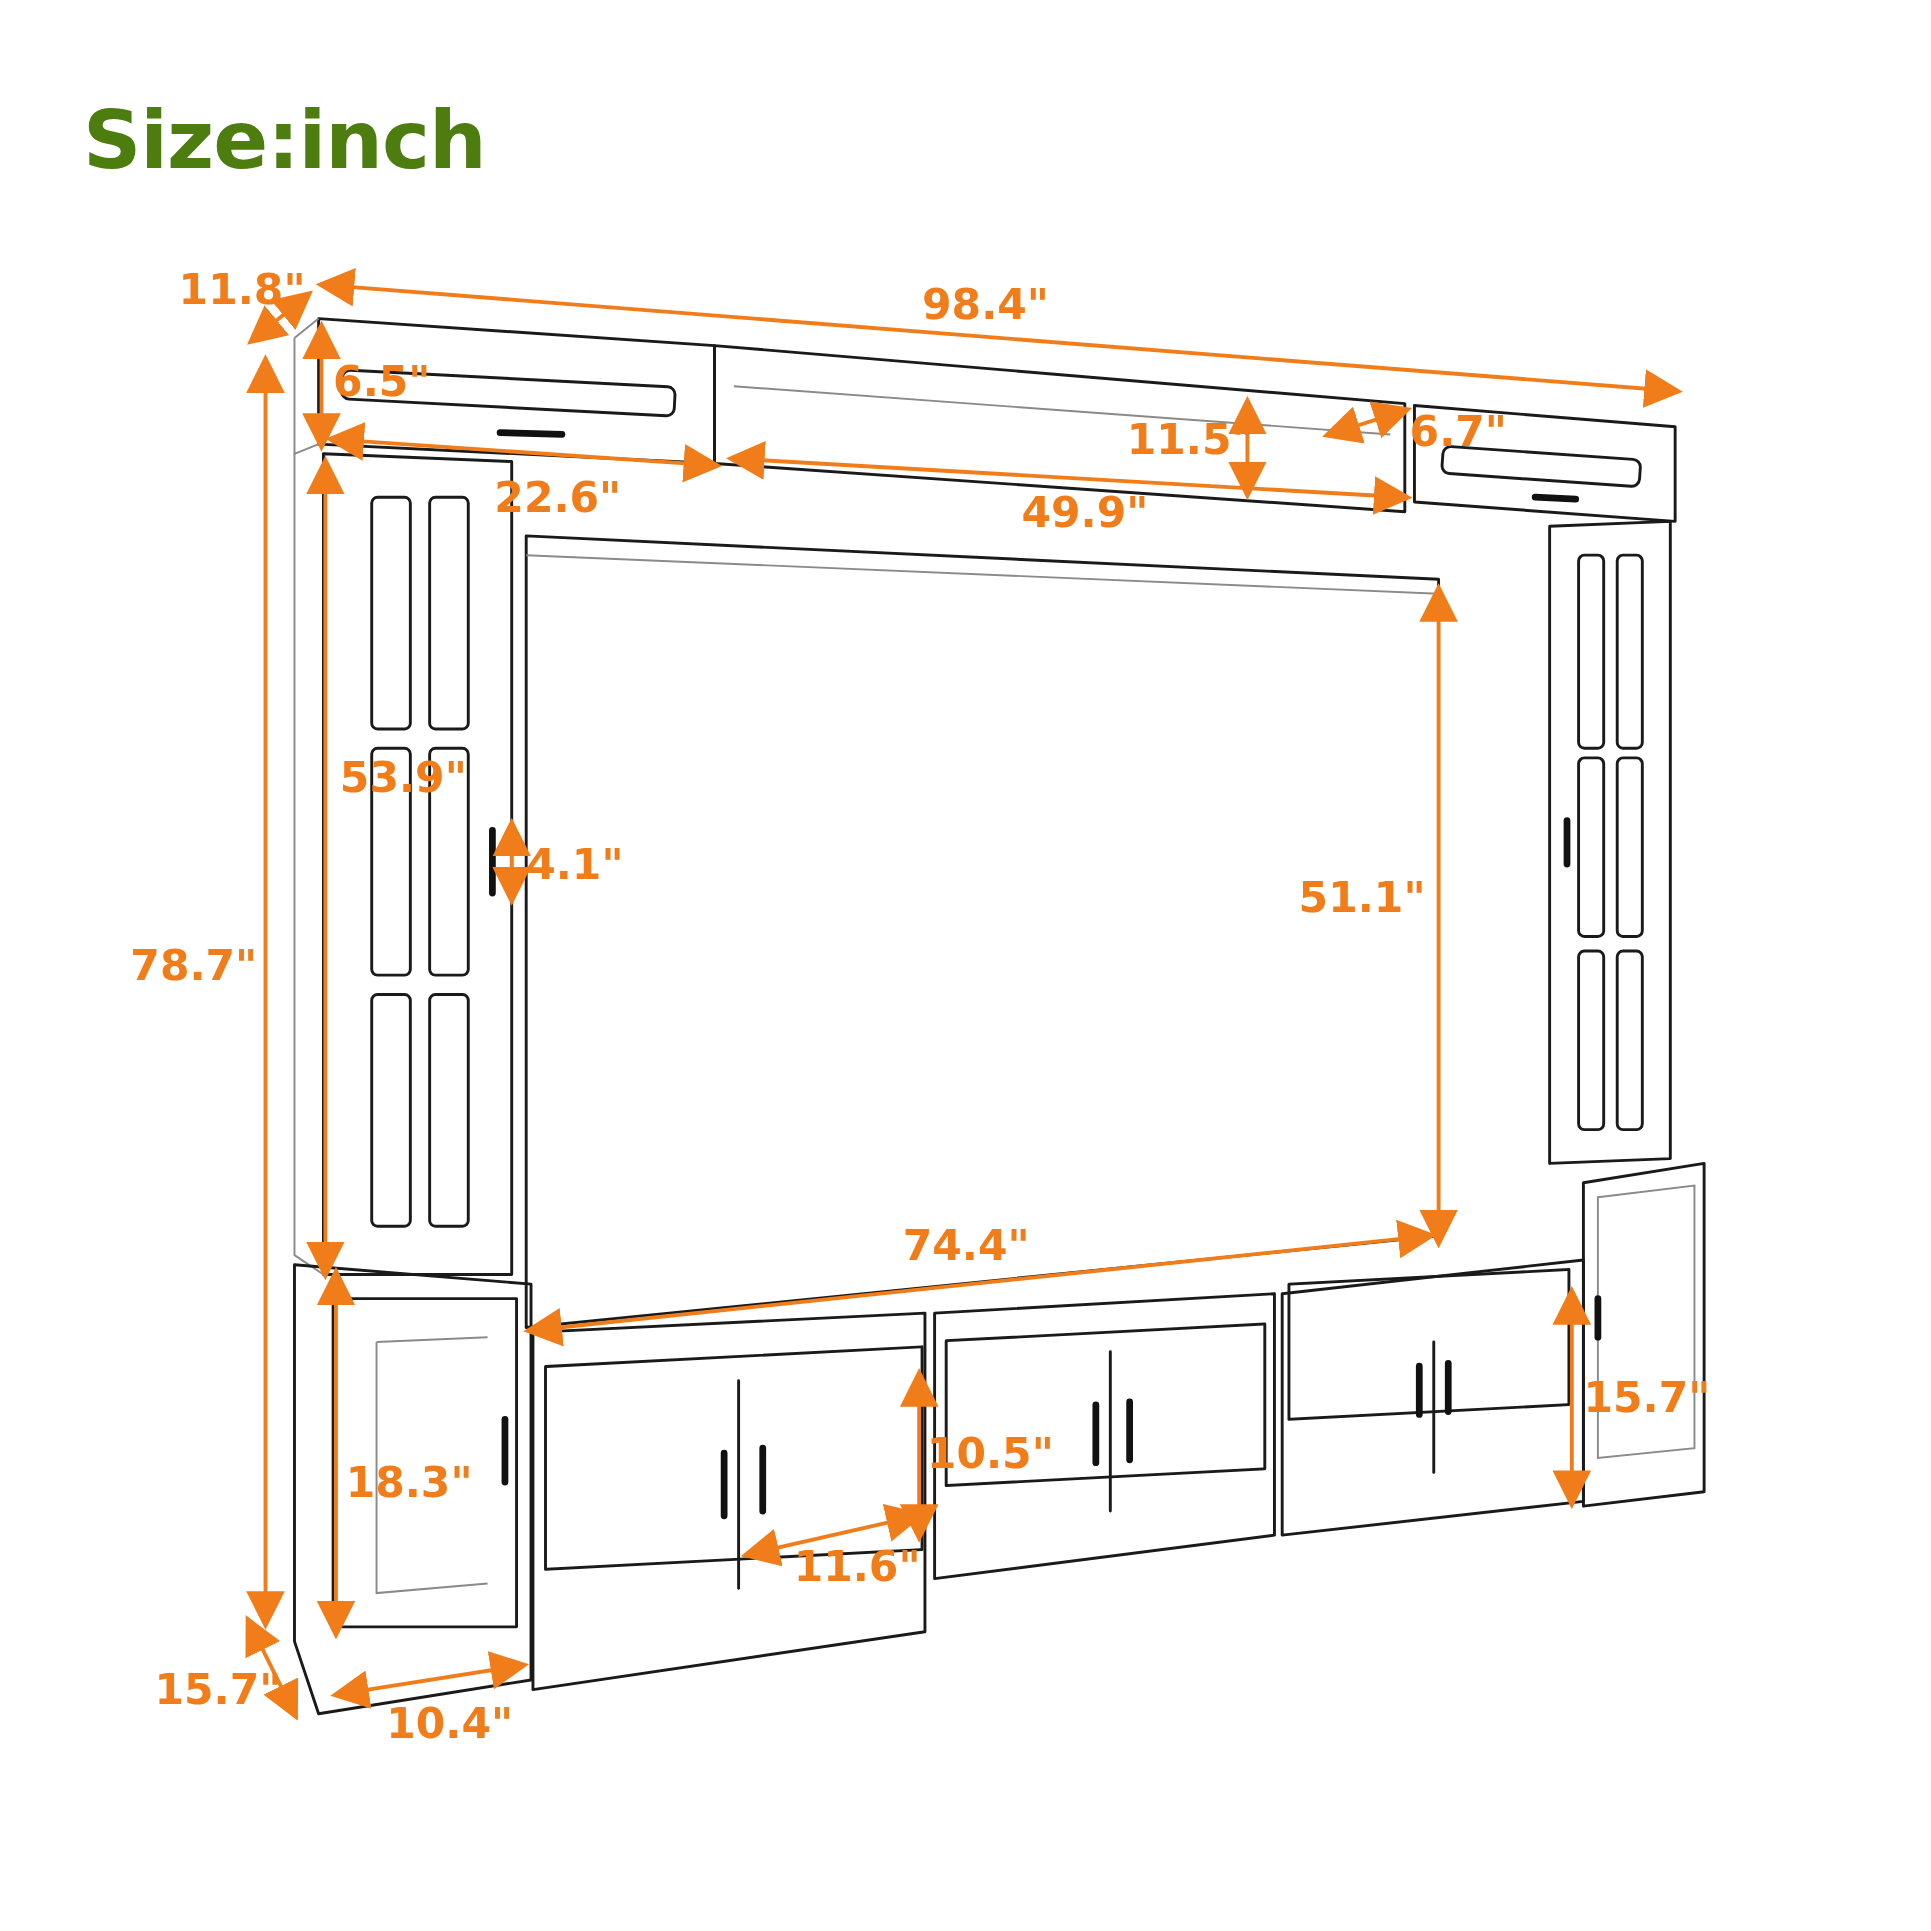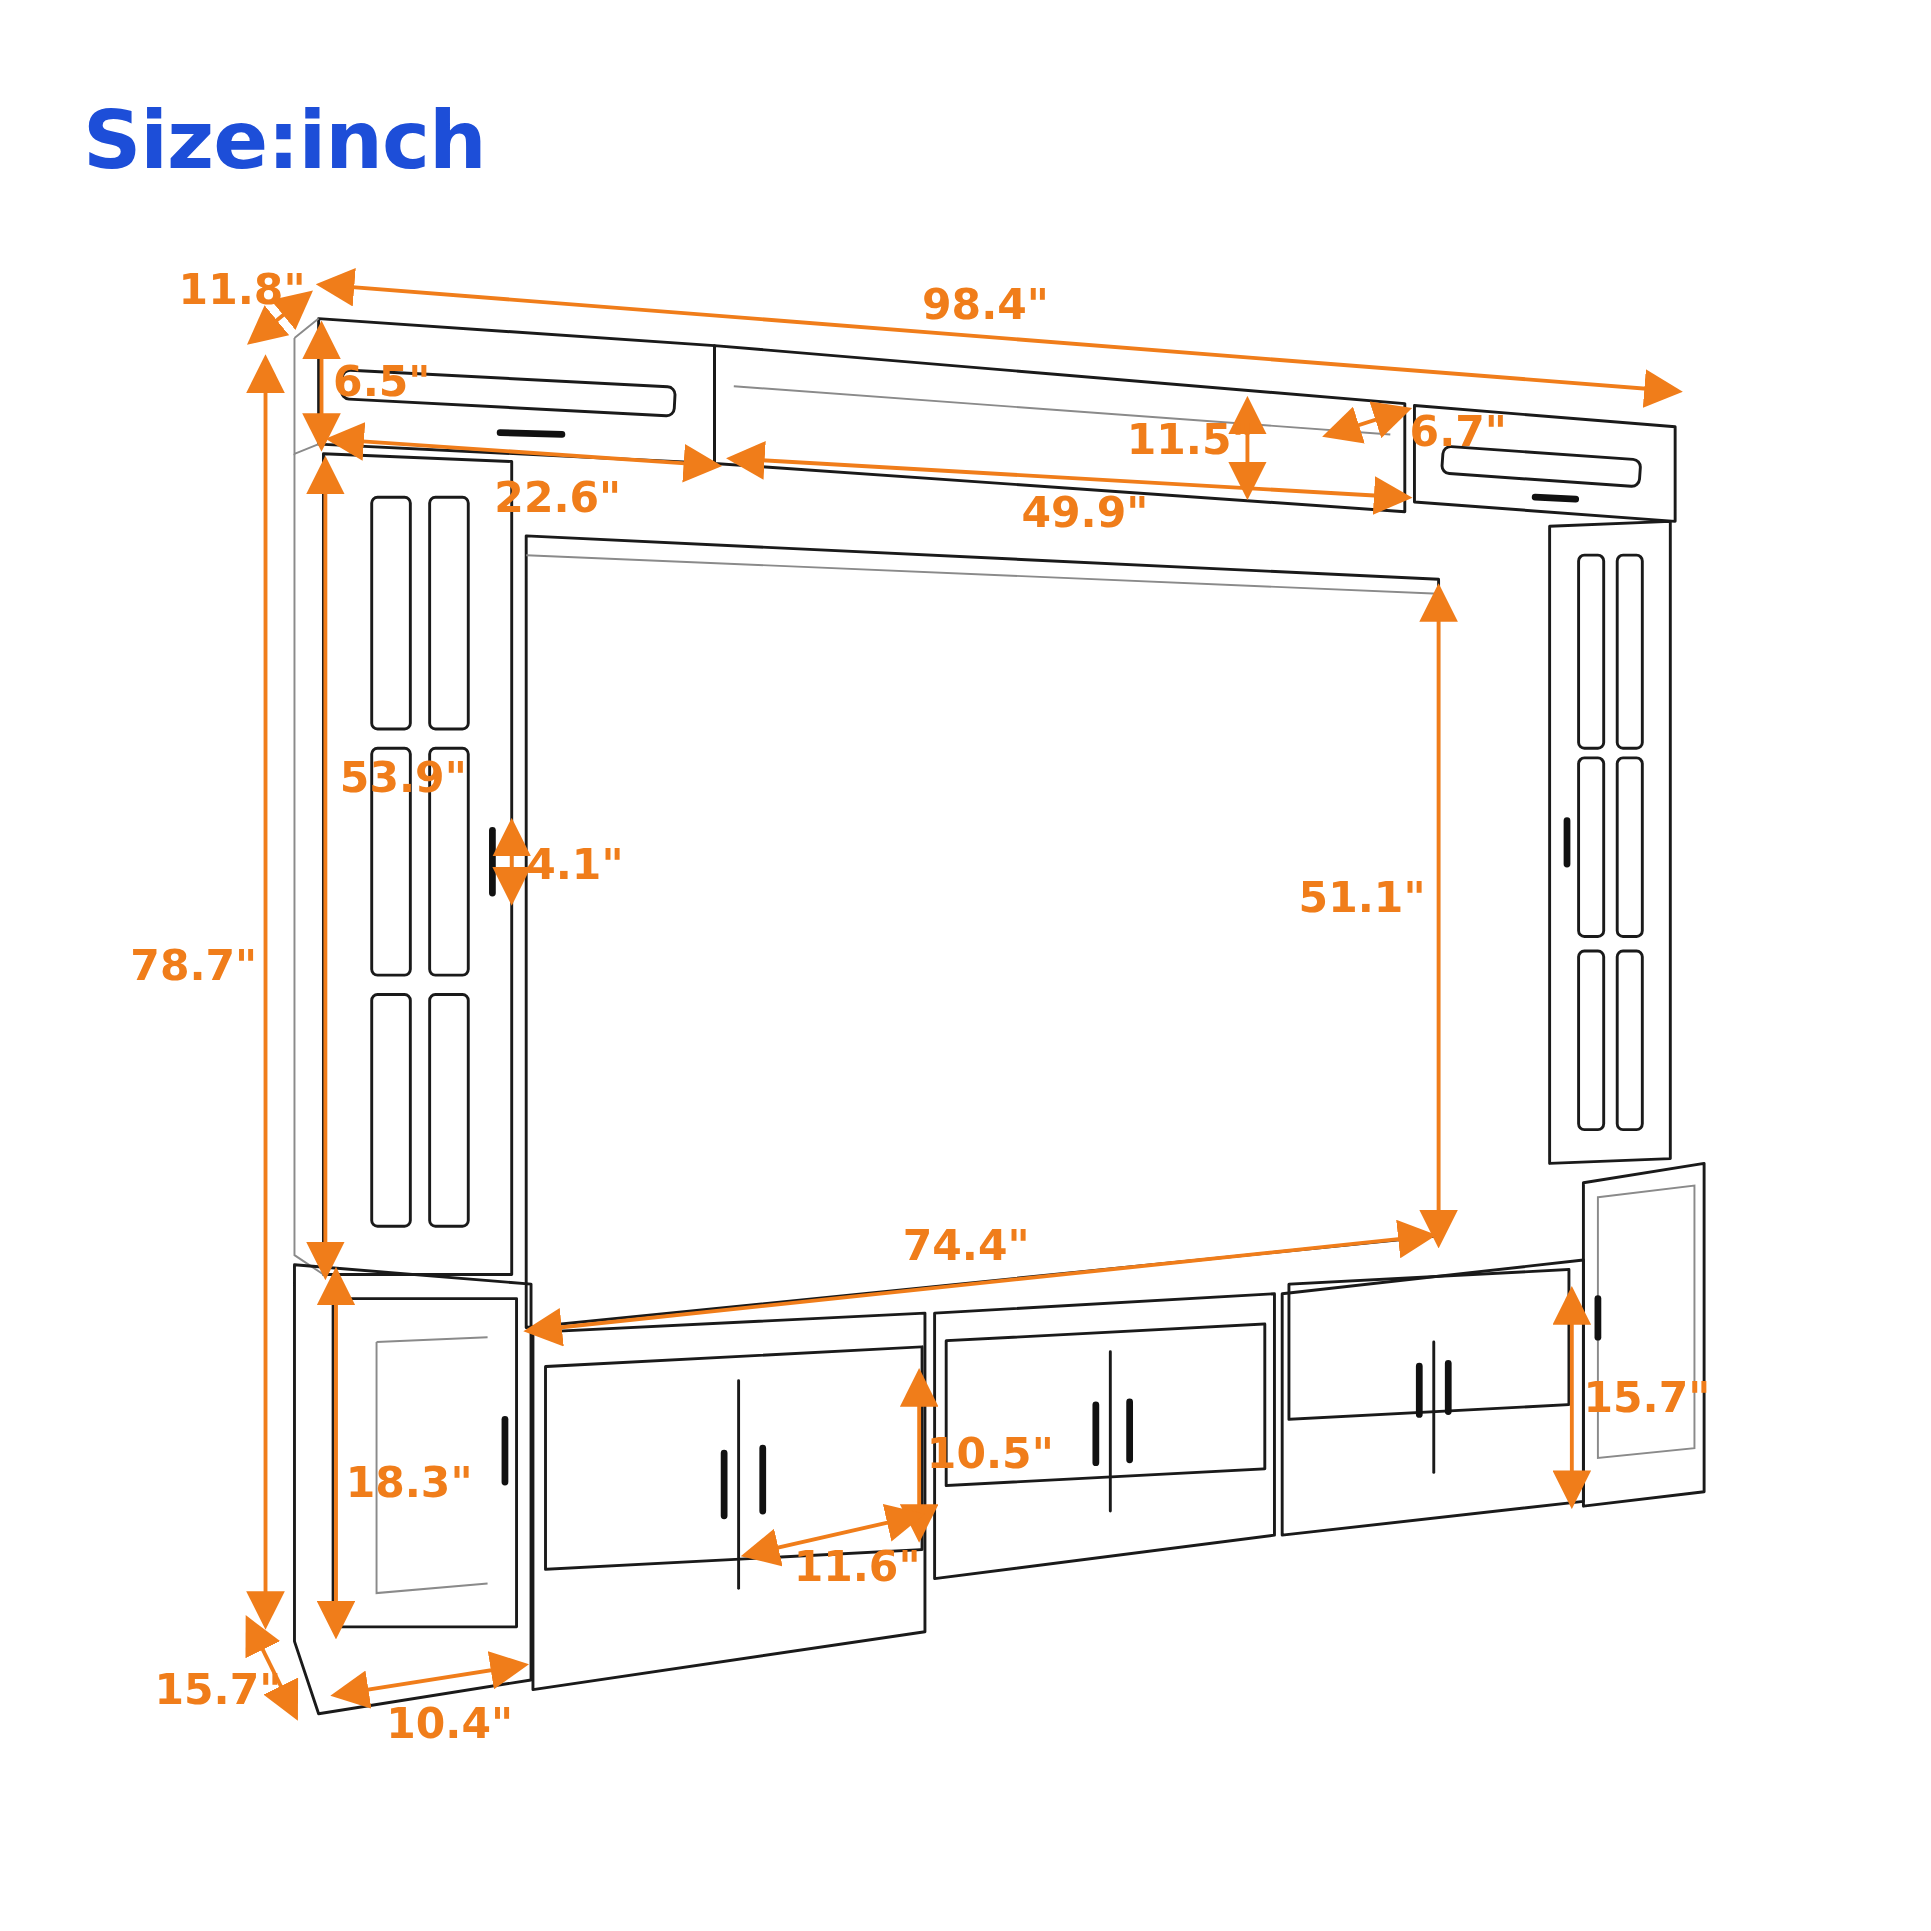--- a/index.html
+++ b/index.html
@@ -1,19 +1,19 @@
 <!DOCTYPE html>
 <html><head>
 <meta charset="utf-8">
 <style>
   html, body { margin: 0; padding: 0; background: #ffffff; }
   body { width: 1931px; height: 1931px; position: relative; overflow: hidden;
          font-family: "DejaVu Sans", sans-serif; }
   .title { position: absolute; left: 83px; top: 93px; font-size: 81px; font-weight: bold;
-           color: #1d4ed8; letter-spacing: -1px; font-family: "DejaVu Sans", sans-serif; }
+           color: #4d7c0f; letter-spacing: -1px; font-family: "DejaVu Sans", sans-serif; }
   svg { position: absolute; left: 0; top: 0; }
   .ln { stroke: #1a1a1a; fill: none; stroke-width: 3; stroke-linejoin: round; stroke-linecap: round; }
   .lt { stroke: #8a8a8a; fill: none; stroke-width: 2; }
   .hd { stroke: #111; fill: none; stroke-width: 7; stroke-linecap: round; }
   .dim { stroke: #f07d1a; stroke-width: 4; fill: none; }
   .lbl { fill: #f07d1a; font-family: "DejaVu Sans", sans-serif; font-weight: bold; font-size: 44px; }
 </style>
 </head>
 <body>
 

